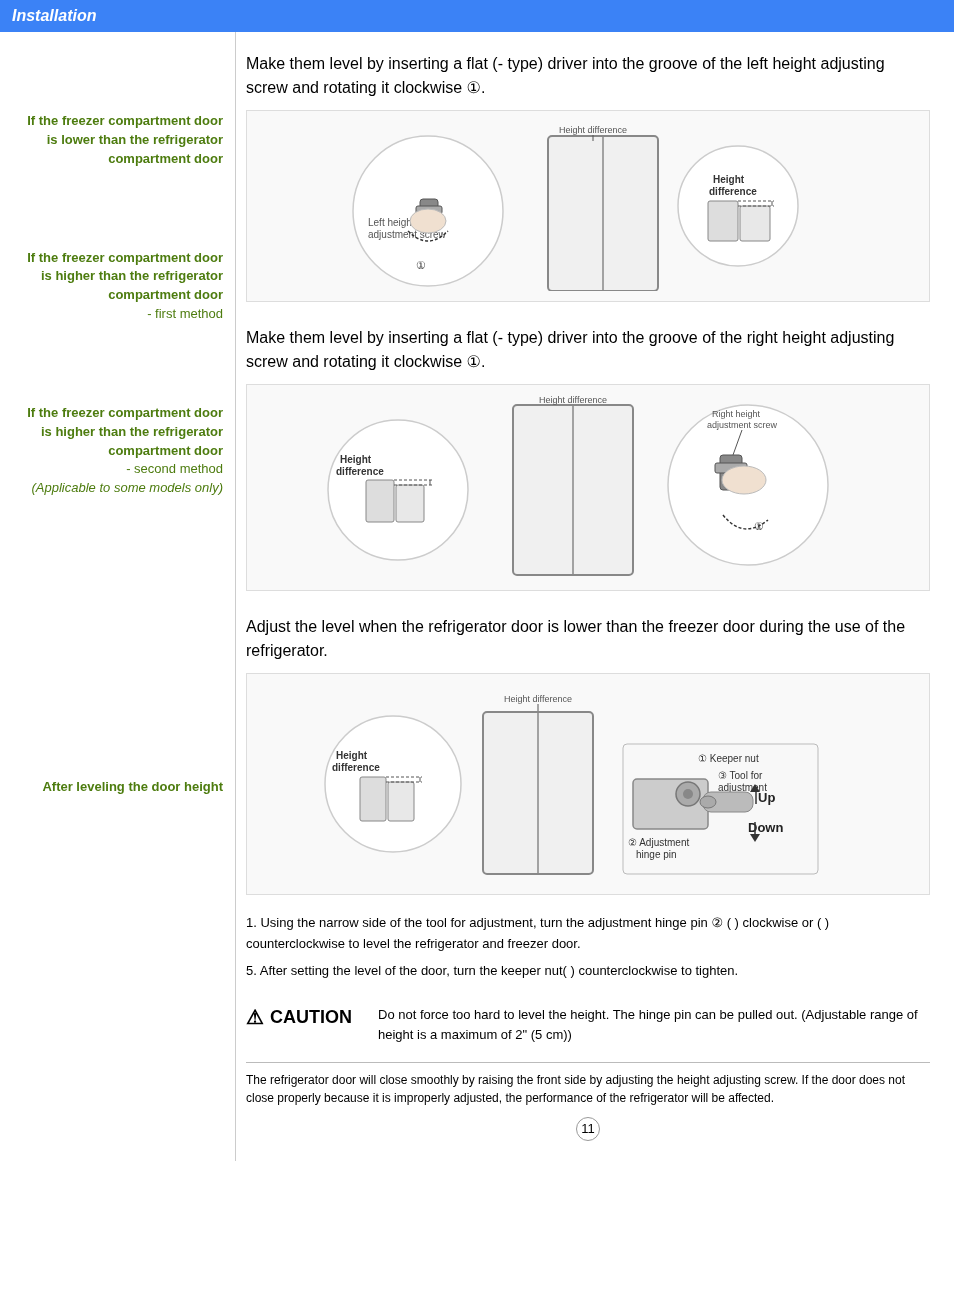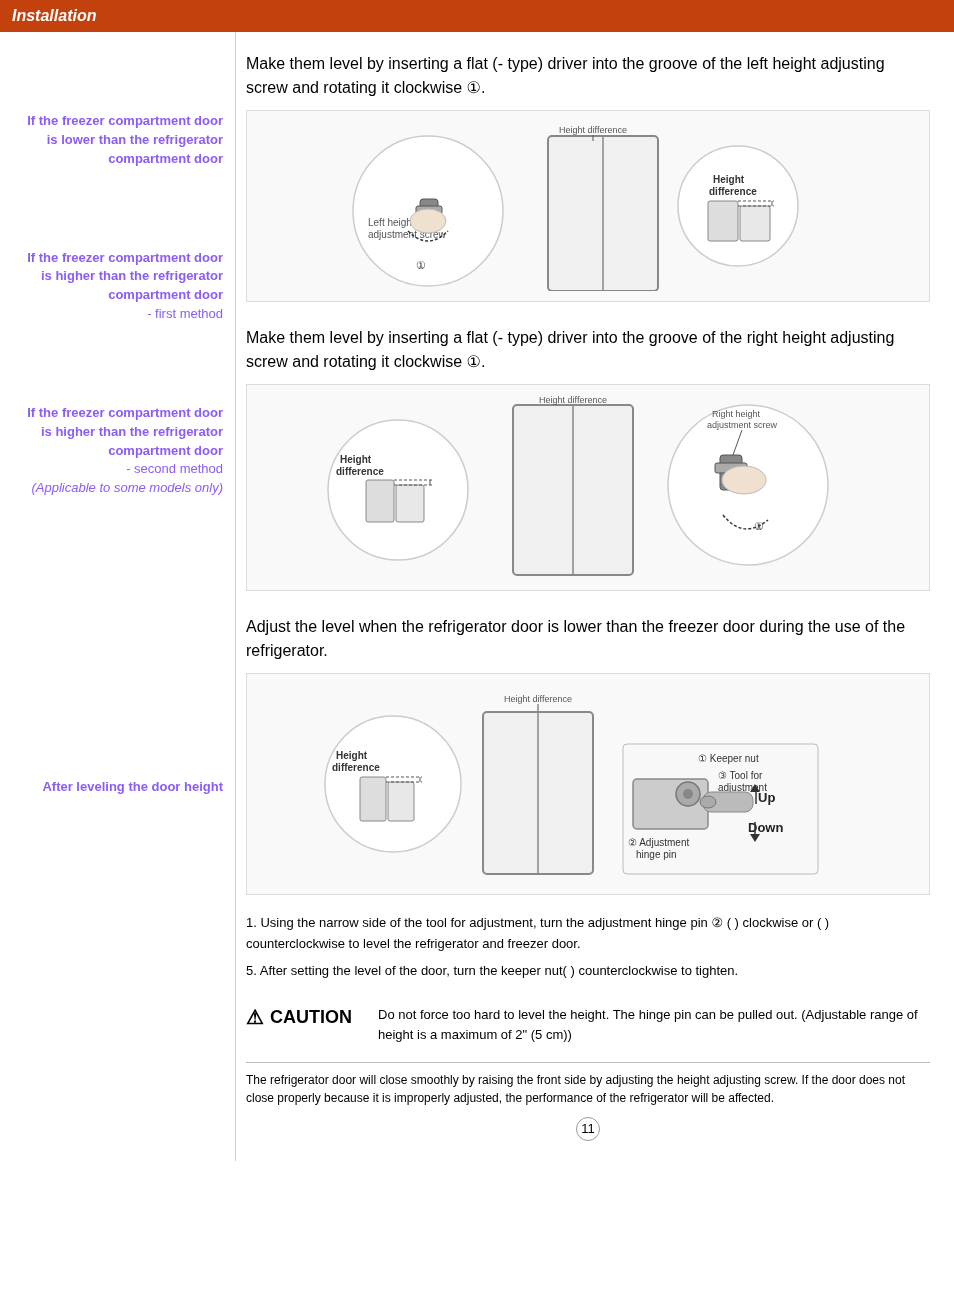--- a/index.html
+++ b/index.html
@@ -5,21 +5,21 @@
     * { box-sizing: border-box; margin: 0; padding: 0; }
     body {
       font-family: Arial, sans-serif;
       font-size: 13px;
       background: #fff;
       width: 954px;
       min-height: 1308px;
       position: relative;
     }
     .top-bar {
-      background: #c2410c;
+      background: #3b82f6;
       color: #fff;
       font-size: 15px;
       font-weight: bold;
       padding: 6px 12px;
       display: flex;
       align-items: center;
       height: 32px;
     }
     .top-bar-text {
       font-style: italic;
@@ -27,21 +27,21 @@
     }
     .main-layout {
       display: flex;
       width: 100%;
     }
     .sidebar {
       width: 235px;
       min-width: 235px;
       padding: 20px 12px 20px 16px;
       font-size: 13px;
-      color: #8b5cf6;
+      color: #4d7c0f;
       line-height: 1.4;
     }
     .sidebar-section {
       margin-bottom: 40px;
       text-align: right;
     }
     .sidebar-section p {
       font-weight: bold;
       line-height: 1.45;
     }

